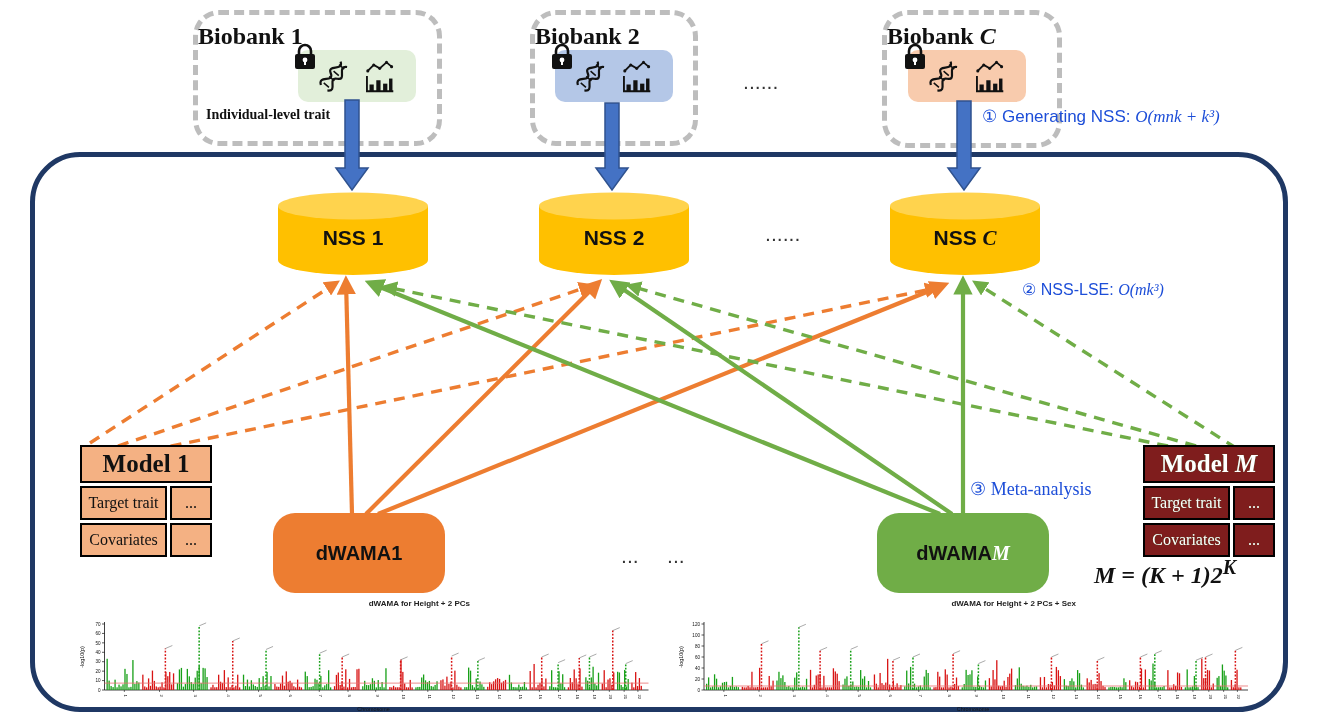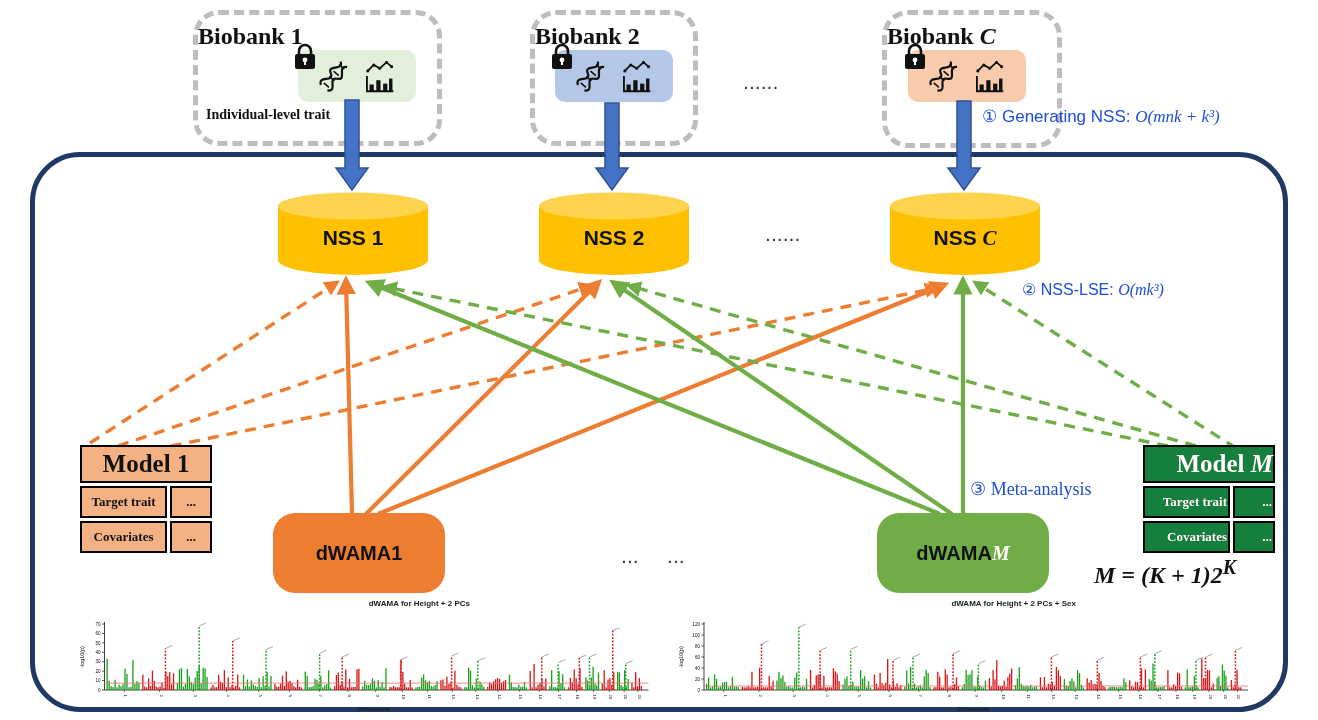--- a/index.html
+++ b/index.html
@@ -27,24 +27,24 @@
              font-size:21px;color:#111;}
   
   .step{position:absolute;font-weight:normal;color:#1d4ed8;z-index:5;white-space:nowrap;}
   .mathv{font-family:"Liberation Serif",serif;font-style:italic;}
   .halo{text-shadow:1px 1px 0 #fff,-1px -1px 0 #fff,1px -1px 0 #fff,-1px 1px 0 #fff;}
   
   .model{position:absolute;width:132px;z-index:4;}
   .model .hd{border:2.5px solid #000;text-align:center;font-family:"Liberation Serif",serif;
              font-weight:bold;font-size:25px;padding:3px 0;}
   .model .row{display:grid;grid-template-columns:1fr 42px;gap:3px;margin-top:3px;}
-  .model .cell{border:2px solid #000;font-family:"Liberation Serif",serif;font-weight:bold;
-               font-size:13px;text-align:center;padding:6px 1px;}
+  .model .cell{border:2px solid #000;font-family:"Liberation Serif",serif;font-weight:normal;
+               font-size:16px;text-align:center;padding:6px 1px;}
   .model.m1 .hd,.model.m1 .cell{background:#F4B183;color:#111;}
-  .model.mm .hd,.model.mm .cell{background:#15803d;color:#fff;text-shadow:0 0 1px #365A23;text-align:right;}
+  .model.mm .hd,.model.mm .cell{background:#7f1d1d;color:#fff;text-shadow:0 0 1px #365A23;}
   
   .dwama{position:absolute;width:172px;height:80px;border-radius:22px;display:flex;
          align-items:center;justify-content:center;font-weight:bold;font-size:20px;
          color:#111;z-index:4;}
   .dwama.d1{background:#ED7D31;}
   .dwama.dm{background:#70AD47;}
   .dwama .white{color:#fff;}
   .caption{position:absolute;width:220px;text-align:right;font-weight:bold;font-size:8px;
            color:#222;z-index:4;}
   .formula{position:absolute;font-family:"Liberation Serif",serif;font-style:italic;

